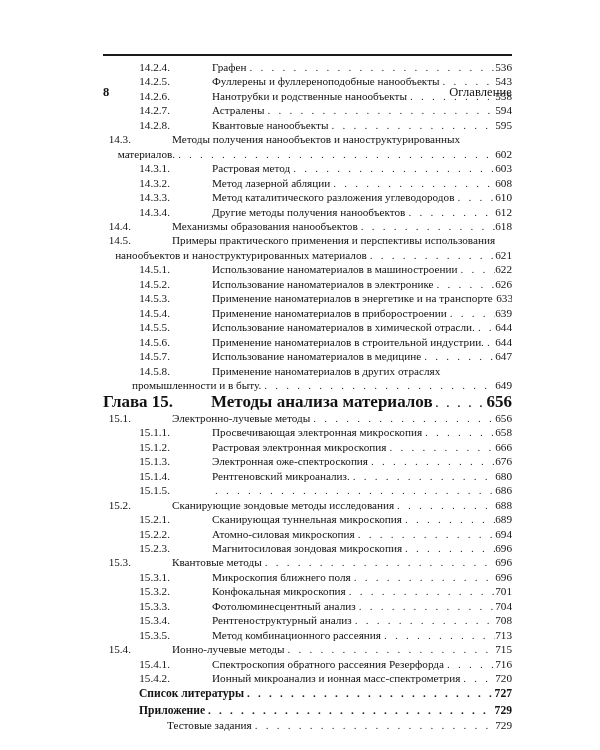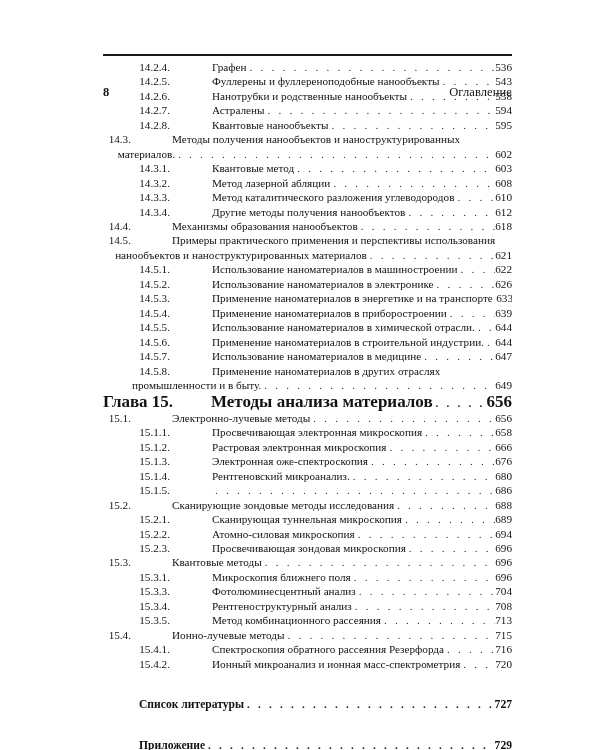--- a/index.html
+++ b/index.html
@@ -135,21 +135,21 @@
   
   .major {
     font-weight: bold;
     font-size: 11.6px;
   }
   .major > .num { width: 0px; margin-right: 0px; }
 
   
   .plainsub > .num { width: 0px; margin-right: 0px; margin-left: 28px; }
 
-  .gap-before { margin-top: 26px; justify-content: center; }
+  .gap-before { margin-top: 1px; justify-content: center; }
   .gap-before-sm { margin-top: 3px; }
 
   .bold { font-weight: bold; }
 </style>
 </head>
 <body>
 
 <div class="page">
 
   <div class="header">
@@ -209,21 +209,21 @@
         <span class="cont-pad"></span>
         <span class="body">
           <span class="label">материалов.</span>
           <span class="leader"></span>
           <span class="pageno">602</span>
         </span>
       </div>
       <div class="toc-entry lvl3">
         <span class="num">14.3.1.</span>
         <span class="body">
-          <span class="label">Квантовые метод</span>
+          <span class="label">Растровая метод</span>
           <span class="leader"></span>
           <span class="pageno">603</span>
         </span>
       </div>
       <div class="toc-entry lvl3">
         <span class="num">14.3.2.</span>
         <span class="body">
           <span class="label">Метод лазерной абляции</span>
           <span class="leader"></span>
           <span class="pageno">608</span>
@@ -412,39 +412,47 @@
         <span class="num">15.2.2.</span>
         <span class="body">
           <span class="label">Атомно-силовая микроскопия</span>
           <span class="leader"></span>
           <span class="pageno">694</span>
         </span>
       </div>
       <div class="toc-entry lvl3">
         <span class="num">15.2.3.</span>
         <span class="body">
-          <span class="label">Просвечивающая зондовая микроскопия</span>
+          <span class="label">Магнитосиловая зондовая микроскопия</span>
           <span class="leader"></span>
           <span class="pageno">696</span>
         </span>
       </div>
       <div class="toc-entry lvl2">
         <span class="num">15.3.</span>
         <span class="body">
           <span class="label">Квантовые методы</span>
           <span class="leader"></span>
           <span class="pageno">696</span>
         </span>
       </div>
       <div class="toc-entry lvl3">
         <span class="num">15.3.1.</span>
         <span class="body">
           <span class="label">Микроскопия ближнего поля</span>
           <span class="leader"></span>
           <span class="pageno">696</span>
+        </span>
+      </div>
+      <div class="toc-entry lvl3">
+        <span class="num">15.3.2.</span>
+        <span class="body">
+          <span class="label">Конфокальная микроскопия</span>
+          <span class="leader"></span>
+          <span class="pageno">701</span>
         </span>
       </div>
       <div class="toc-entry lvl3">
         <span class="num">15.3.3.</span>
         <span class="body">
           <span class="label">Фотолюминесцентный анализ</span>
           <span class="leader"></span>
           <span class="pageno">704</span>
         </span>
       </div>

